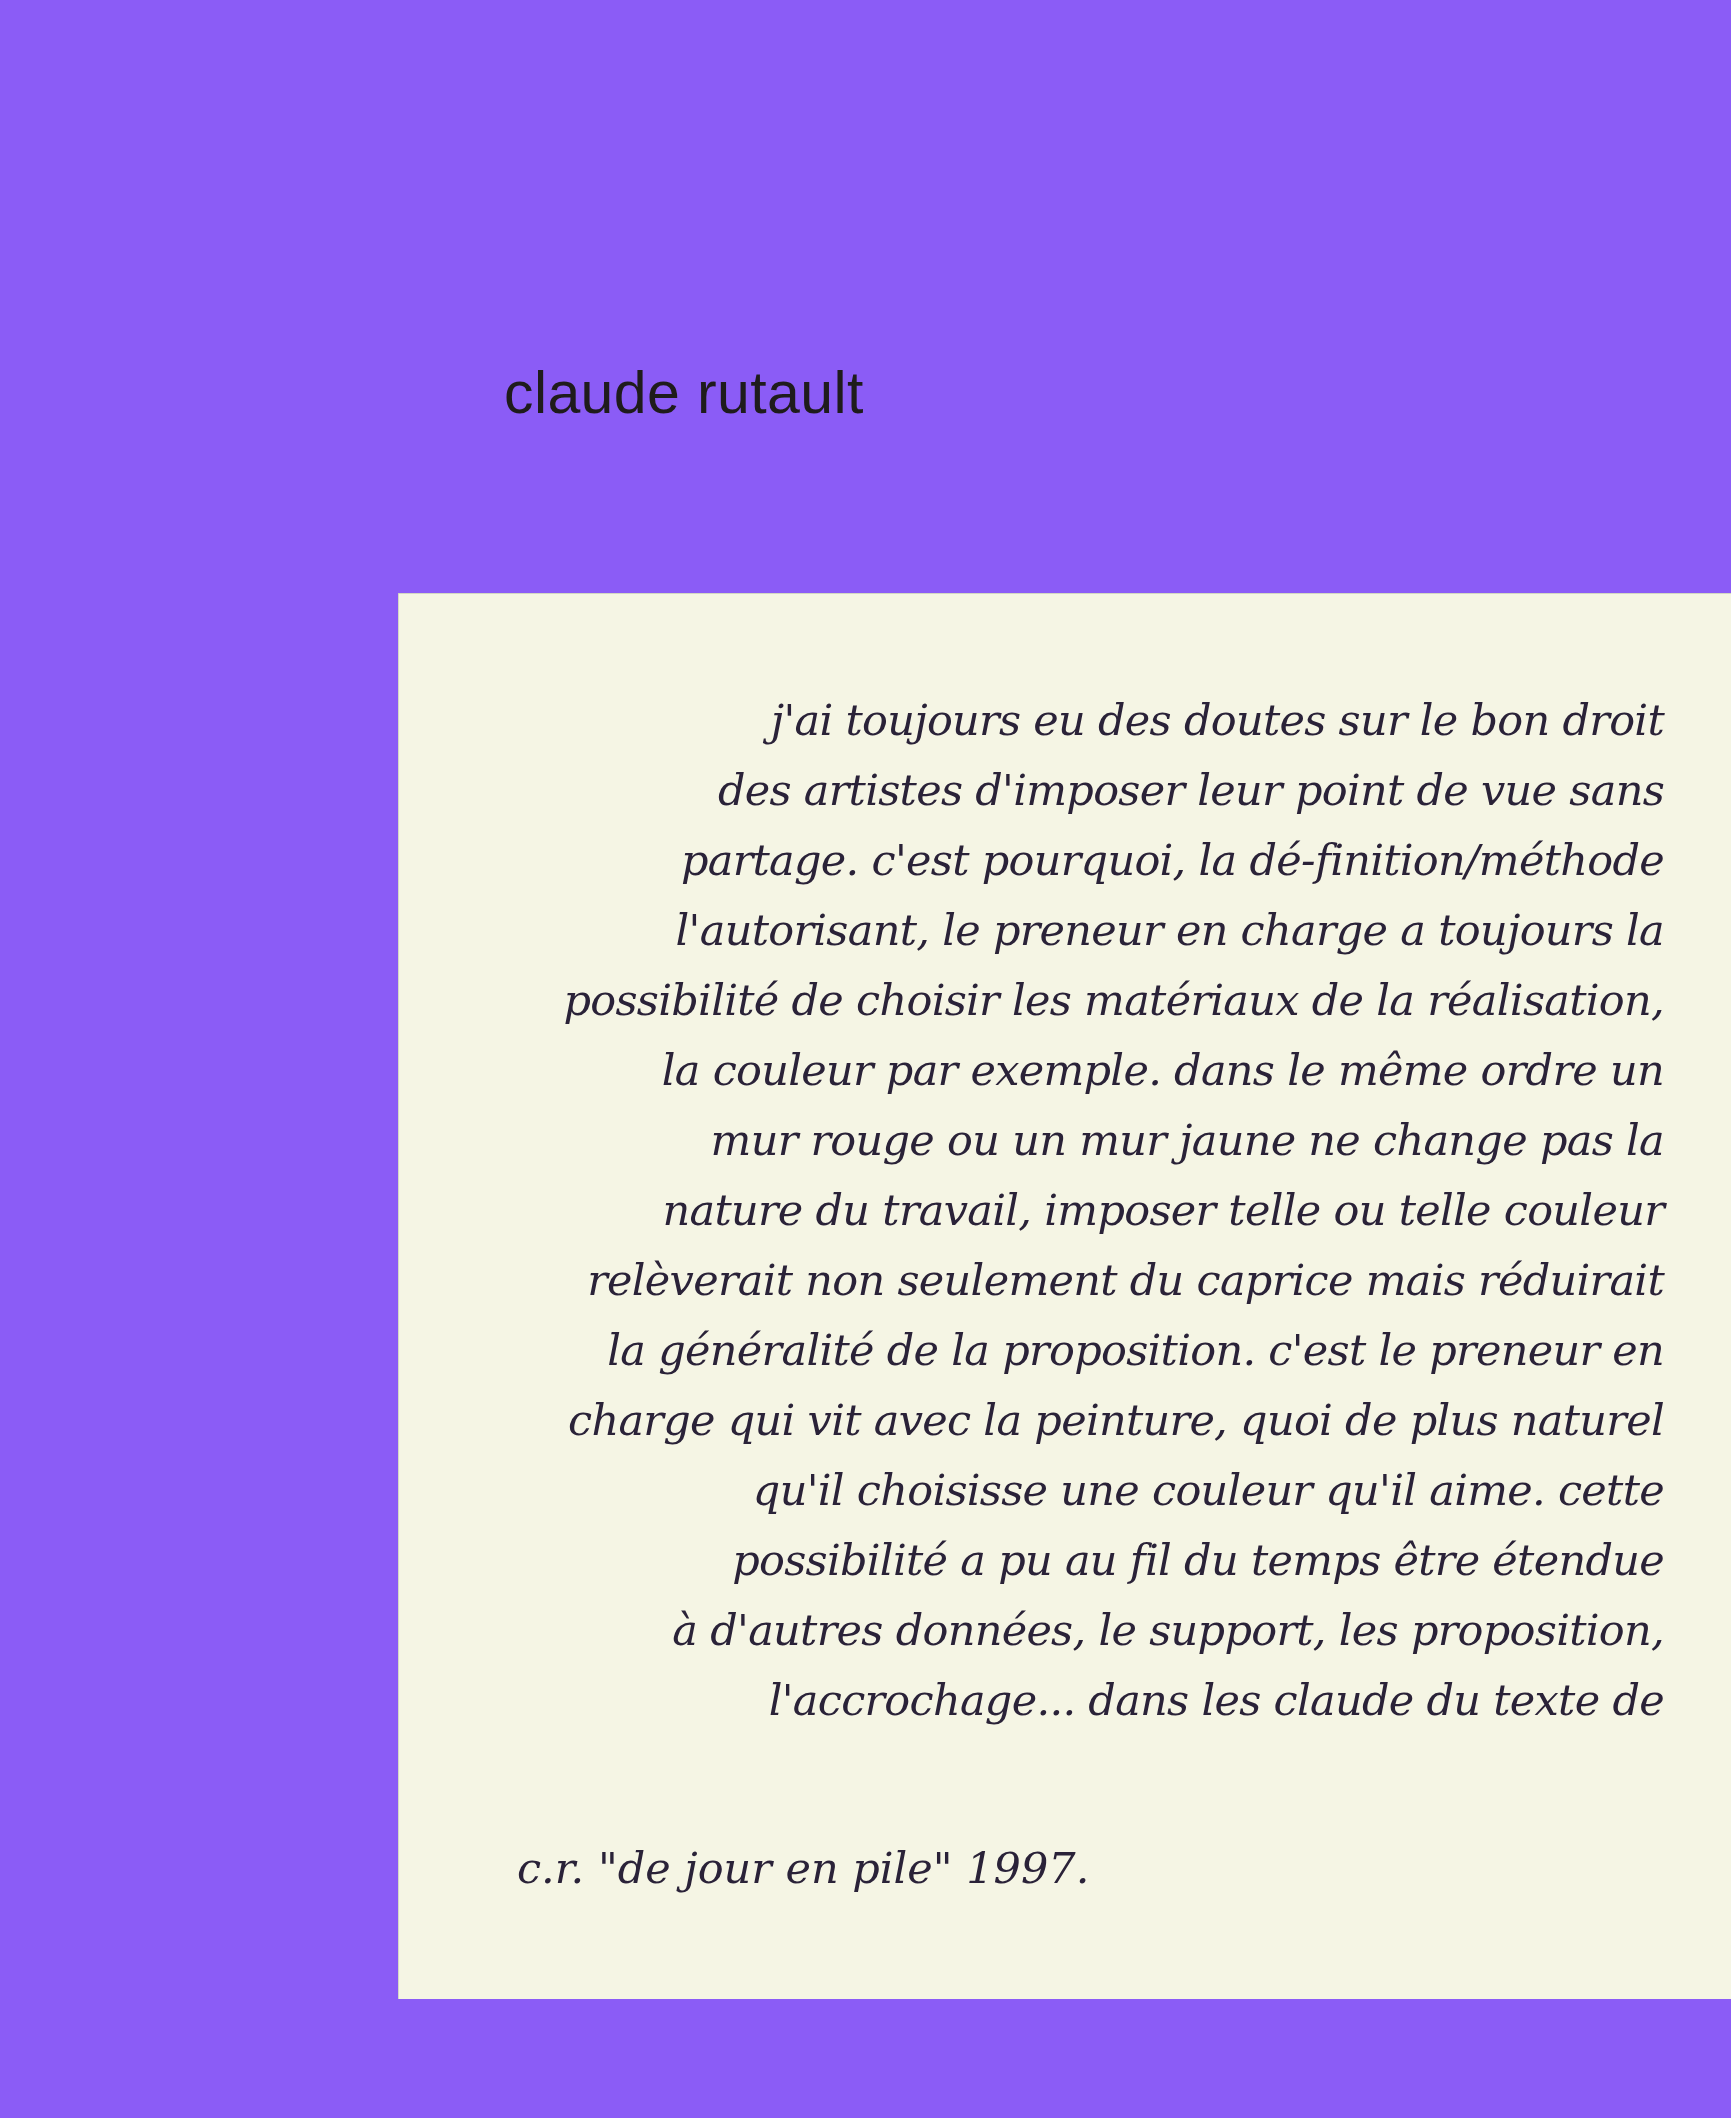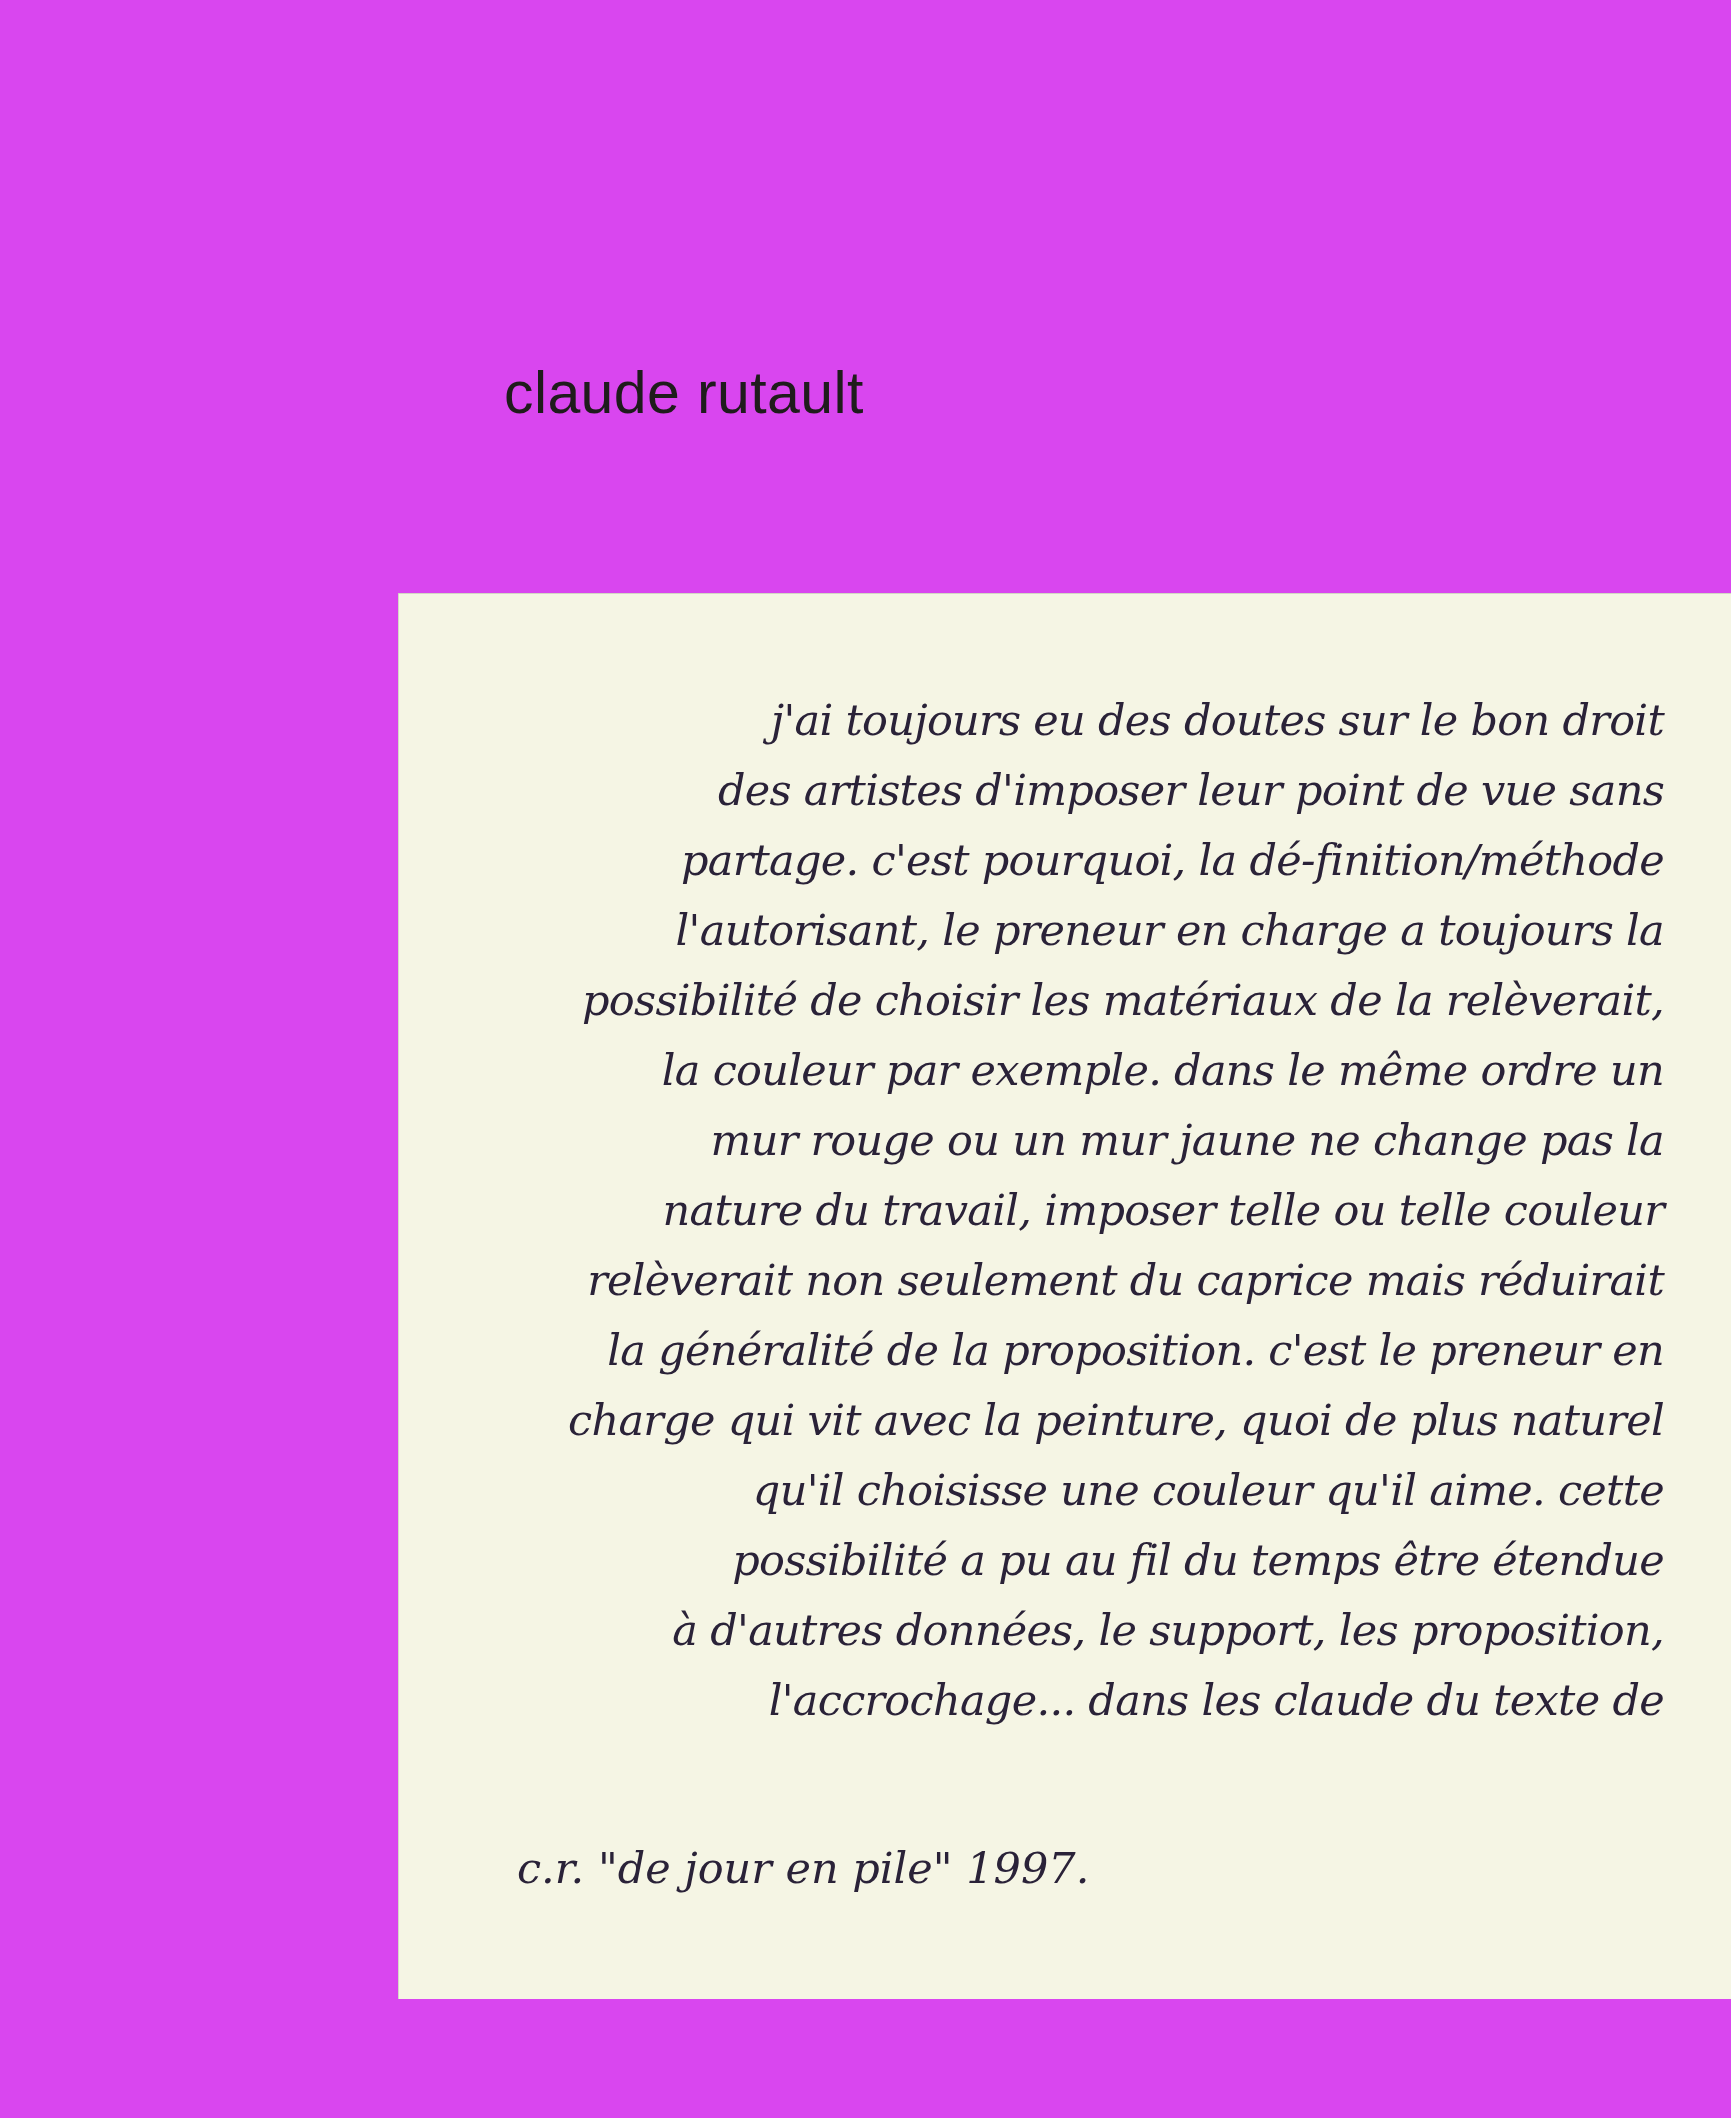--- a/index.html
+++ b/index.html
@@ -9,21 +9,21 @@
     body {
       width: 1731px;
       height: 2119px;
       position: relative;
       overflow: hidden;
       background: #7f8a80;
     }
     .cover {
       position: absolute;
       inset: 0;
-      background: #d946ef;
+      background: #8b5cf6;
     }
     .author {
       position: absolute;
       left: 504px;
       top: 364px;
       margin: 0;
       font-family: "Liberation Sans", sans-serif;
       font-weight: 400;
       font-size: 59px;
       line-height: 1;
@@ -91,21 +91,21 @@
 <div class="cover">
   <h1 class="author">claude rutault</h1>
 
   <div class="paper"></div>
 
   <ol class="note">
     <li>j'ai toujours eu des doutes sur le bon droit</li>
     <li>des artistes d'imposer leur point de vue sans</li>
     <li>partage. c'est pourquoi, la dé-finition/méthode</li>
     <li>l'autorisant, le preneur en charge a toujours la</li>
-    <li>possibilité de choisir les matériaux de la relèverait,</li>
+    <li>possibilité de choisir les matériaux de la réalisation,</li>
     <li>la couleur par exemple. dans le même ordre un</li>
     <li>mur rouge ou un mur jaune ne change pas la</li>
     <li>nature du travail, imposer telle ou telle couleur</li>
     <li>relèverait non seulement du caprice mais réduirait</li>
     <li>la généralité de la proposition. c'est le preneur en</li>
     <li>charge qui vit avec la peinture, quoi de plus naturel</li>
     <li>qu'il choisisse une couleur qu'il aime. cette</li>
     <li>possibilité a pu au fil du temps être étendue</li>
     <li>à d'autres données, le support, les proposition,</li>
     <li>l'accrochage... dans les claude du texte de</li>

